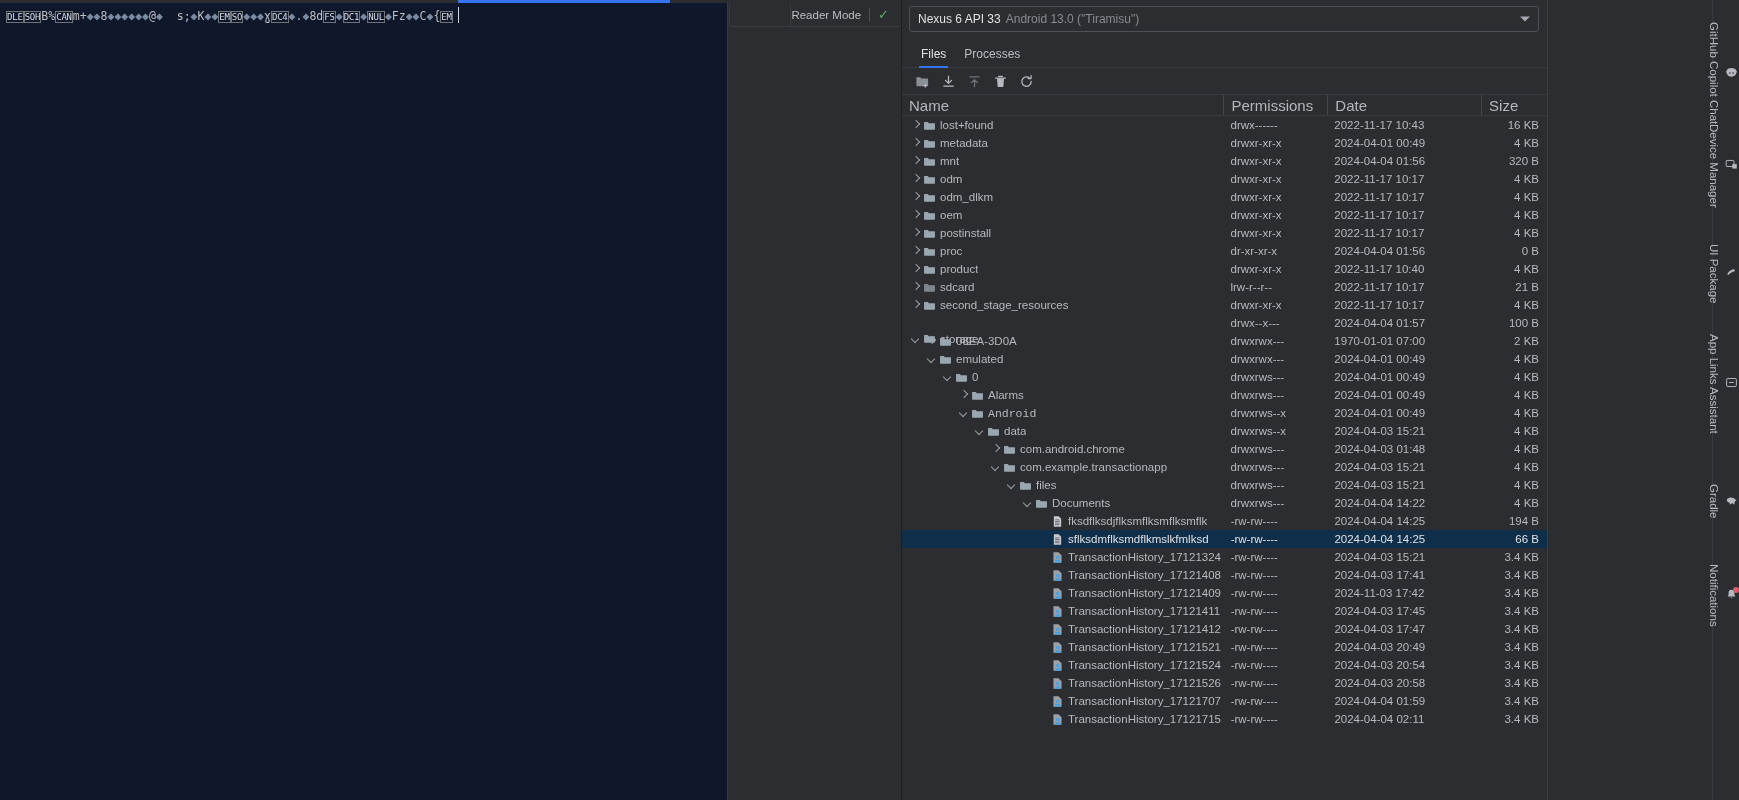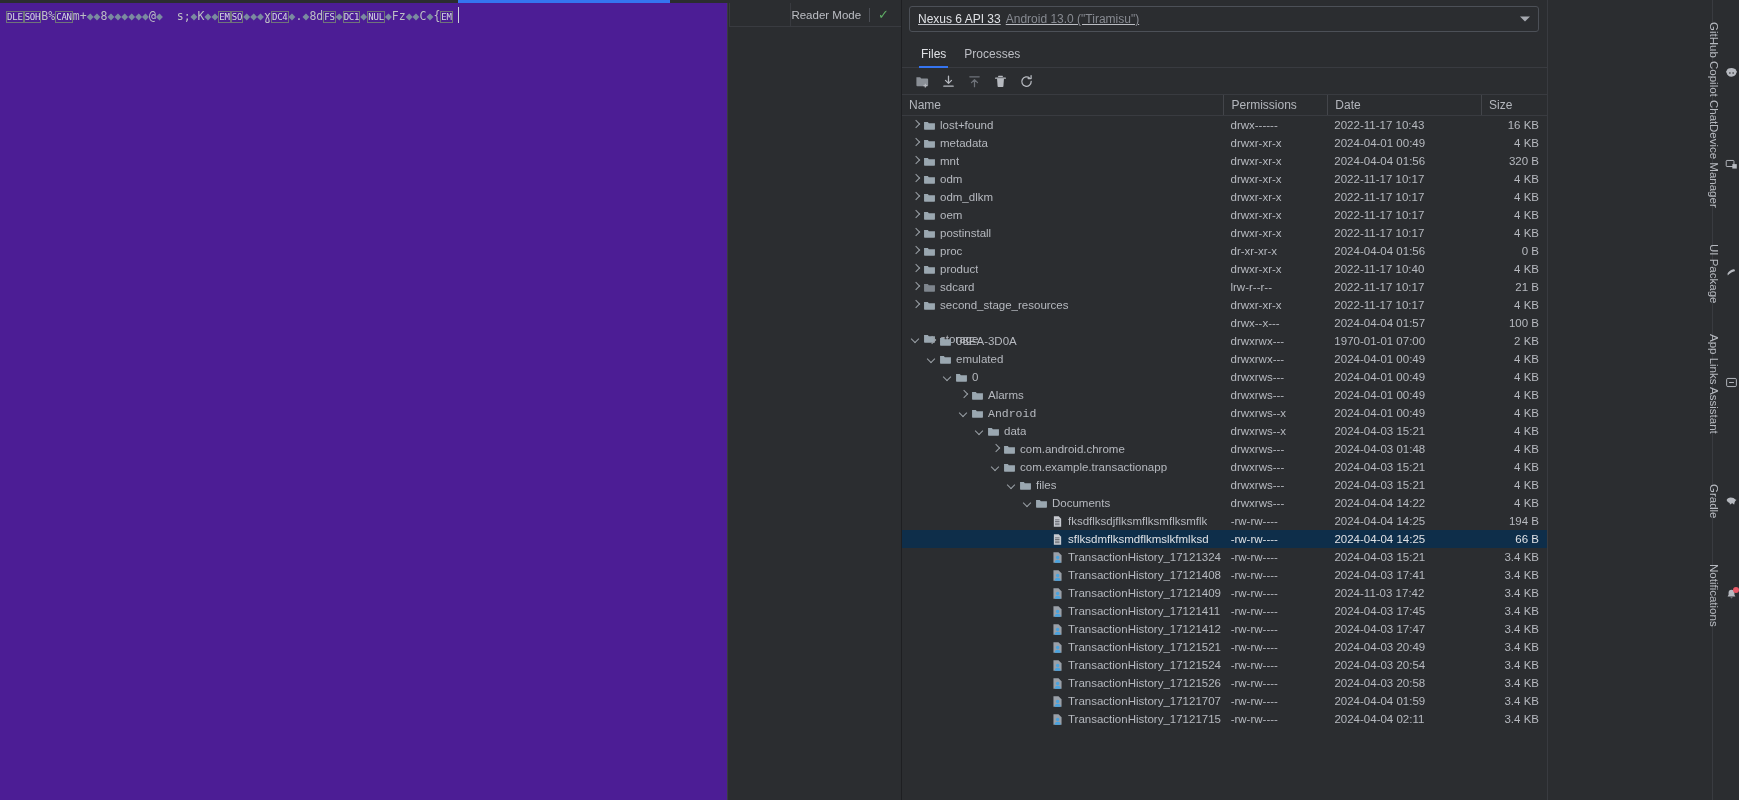--- a/index.html
+++ b/index.html
@@ -16,21 +16,21 @@
   .editor-col { width: 901px; height: 800px; position: relative; background: #2b2d30; }
   .editor-tabstrip {
     position: absolute; left: 0; top: 0; width: 901px; height: 3px;
   }
   .tab-underline {
     position: absolute; left: 458px; top: 0; width: 212px; height: 3px;
     background: #3574f0;
   }
   .editor-pane {
     position: absolute; left: 0; top: 3px; width: 728px; height: 797px;
-    background: #4c1d95; border-right: 1px solid #393b40;
+    background: #0f172a; border-right: 1px solid #393b40;
     overflow: hidden;
   }
   .hex-line {
     position: absolute; left: 6px; top: 5px;
     font-family: "DejaVu Sans Mono", monospace;
     font-size: 11.5px; line-height: 17px; color: #bcbec4;
     white-space: nowrap; letter-spacing: 0px;
   }
   .hex-line .ctrl {
     border: 1px solid #6f737a; padding: 0 0px; margin: 0 0px;
@@ -59,21 +59,21 @@
   }
   .strip-divider2 {
     position: absolute; left: 790px; top: 3px; width: 1px; height: 24px; background: #393b40;
   }
 
   
   .devpanel {
     width: 646px; height: 800px; position: relative;
     background: #2b2d30; border-left: 1px solid #1e1f22;
   }
-  .dev-combo-wrap { padding: 6px 8px 0 7px; text-decoration: underline; }
+  .dev-combo-wrap { padding: 6px 8px 0 7px; }
   .dev-combo {
     height: 26px; border: 1px solid #4c5057; border-radius: 3px;
     background: #2b2d30; display: flex; align-items: center;
     padding: 0 6px 0 8px; position: relative;
   }
   .dev-combo .name { font-size: 12px; color: #dfe1e5; }
   .dev-combo .sub { font-size: 12px; color: #878a91; margin-left: 5px; }
   .dev-combo .caret-down {
     position: absolute; right: 8px; top: 50%; transform: translateY(-50%);
     width: 0; height: 0; border-left: 5px solid transparent;
@@ -100,21 +100,21 @@
   .tb-btn {
     width: 24px; height: 22px; display: flex; align-items: center; justify-content: center;
     border-radius: 3px;
   }
   .tb-btn svg { display: block; }
 
   
   .table-head {
     display: flex; height: 21px; align-items: stretch;
     border-bottom: 1px solid #393b40; background: #2b2d30;
-    font-size: 12px; color: #b4b7bd;
+    font-size: 15px; color: #b4b7bd;
   }
   .th { display: flex; align-items: center; padding-left: 7px; position: relative; }
   .th + .th { border-left: 1px solid #43454a; }
   .th.name { width: 322px; }
   .th.perm { width: 104px; }
   .th.date { width: 154px; }
   .th.size { width: 66px; }
 
   .rows { position: relative; height: 700px; overflow: hidden; }
   .row {

